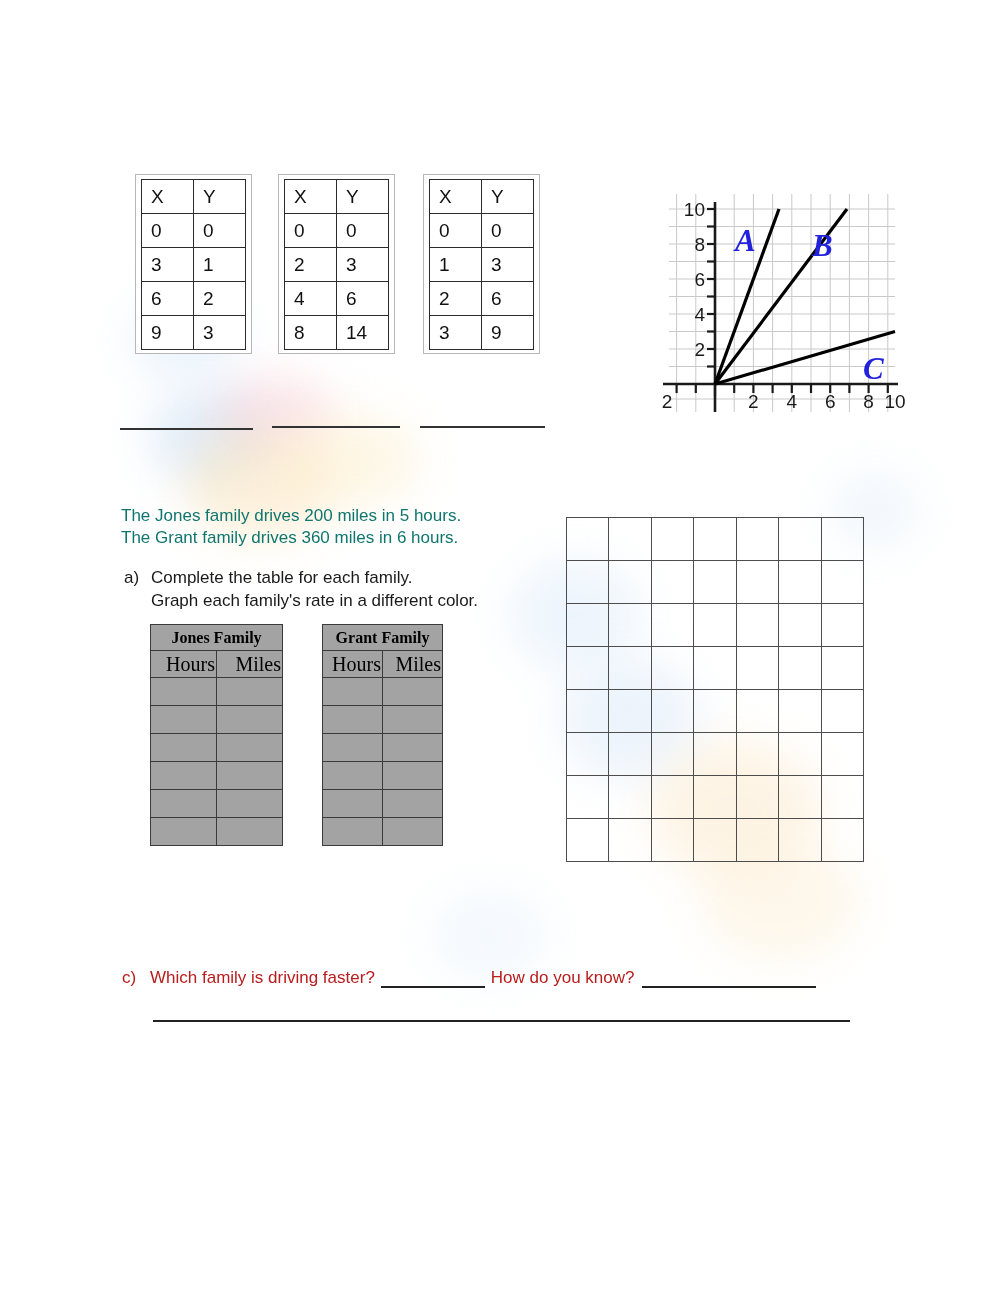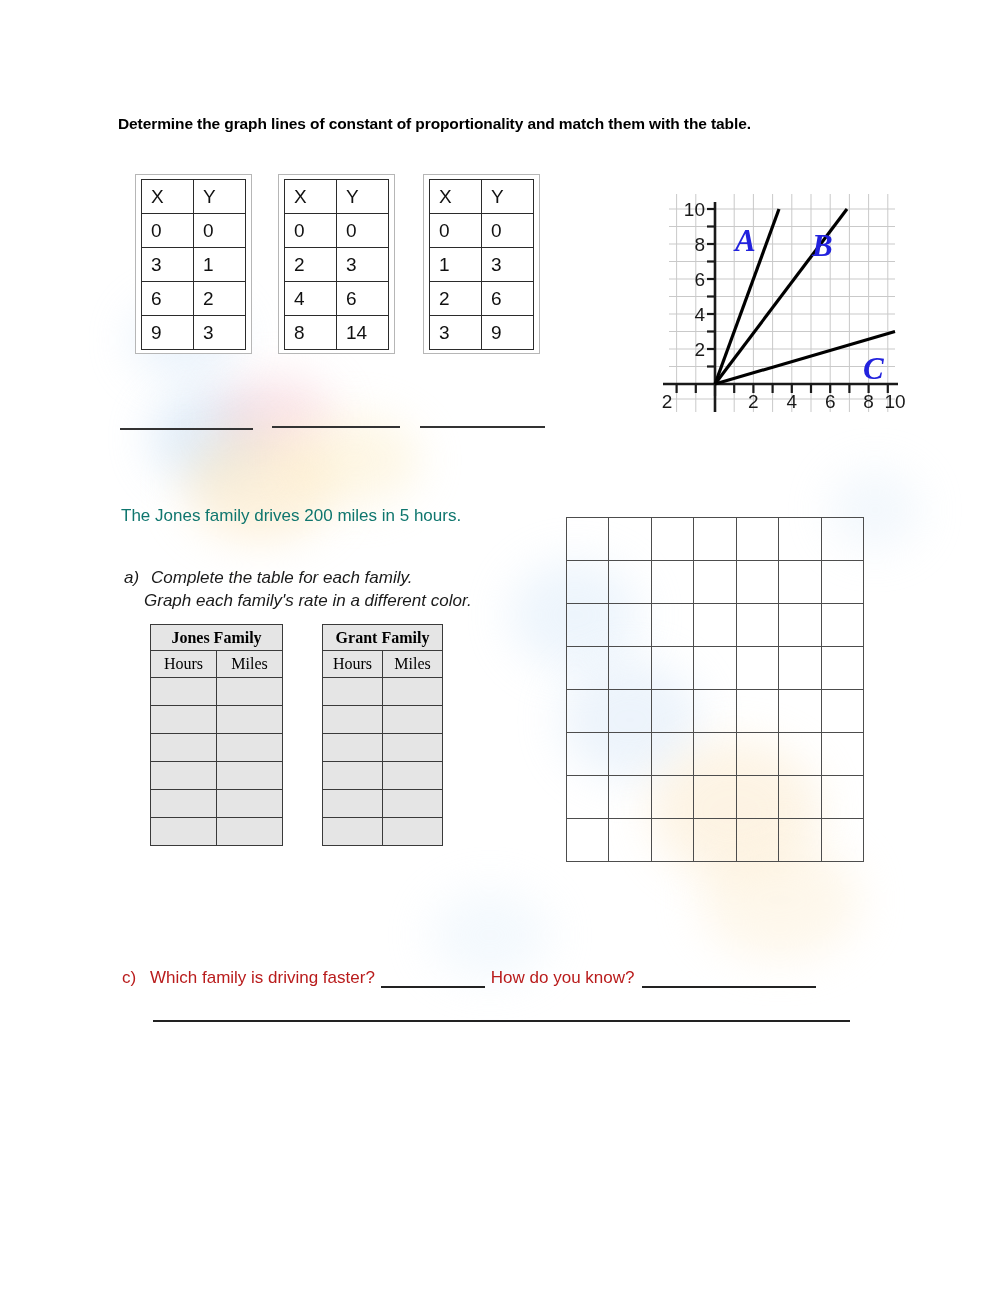--- a/index.html
+++ b/index.html
@@ -102,48 +102,47 @@
     line-height: 22px;
     color: #0f766e;
   }
   #part-a {
     position: absolute;
     left: 124px;
     top: 566px;
     font-size: 17px;
     line-height: 23px;
     color: #1a1a1a;
-    font-style: italic;
   }
   #part-a .lbl { display: inline-block; width: 27px; }
-  #part-a .ind { display: inline-block; margin-left: 20px; }
+  #part-a .ind { display: inline-block; margin-left: 27px; }
 
   
   .fam-table {
     position: absolute;
     border-collapse: collapse;
     table-layout: fixed;
     font-family: "Liberation Serif", serif;
-    background: #e5e5e5;
+    background: #a3a3a3;
     padding-left: 40px;
   }
   .fam-table td {
     border: 1px solid #3a3a3a;
     height: 28px;
     box-sizing: border-box;
   }
   .fam-title {
     font-weight: bold;
     font-size: 16px;
     text-align: center;
     height: 26px !important;
   }
   .fam-col {
-    font-size: 16px;
-    text-align: center;
+    font-size: 20px;
+    text-align: right;
     height: 27px !important;
   }
   #jones { left: 150px; top: 624px; width: 133px; }
   #grant { left: 322px; top: 624px; width: 121px; }
 
   
   #blank-grid {
     position: absolute;
     left: 566px;
     top: 517px;
@@ -204,21 +203,20 @@
   <div class="blob" style="left:510px;top:560px;width:130px;height:110px;background:#d3e6f8;opacity:.4;"></div>
   <div class="blob" style="left:560px;top:660px;width:140px;height:120px;background:#cfe2f6;opacity:.38;"></div>
   <div class="blob" style="left:650px;top:740px;width:170px;height:140px;background:#fbe6c4;opacity:.45;"></div>
   <div class="blob" style="left:700px;top:840px;width:160px;height:120px;background:#fdf0d8;opacity:.5;"></div>
   <div class="blob" style="left:430px;top:890px;width:120px;height:90px;background:#e3f0fb;opacity:.4;"></div>
   <div class="blob" style="left:830px;top:470px;width:90px;height:80px;background:#dbeaf8;opacity:.35;"></div>
 </div>
 
 <div id="page">
 
-  <div id="heading">Determine the graph lines of constant of proportionality and match them with the table.</div>
 
   <div class="xy-frame" id="xy1">
     <table class="xy-table">
       <tbody>
           <tr class="hdr">
         <td>X</td>
         <td>Y</td>
       </tr>
       <tr>
         <td>0</td>
@@ -383,20 +381,21 @@
       </g>
     </svg>
   </div>
 
   <div class="match-blank" id="blank1"></div>
   <div class="match-blank" id="blank2"></div>
   <div class="match-blank" id="blank3"></div>
 
   <div id="prob-lines">
     <div>The Jones family drives 200 miles in 5 hours.</div>
+    <div>The Grant family drives 360 miles in 6 hours.</div>
   </div>
 
   <div id="part-a">
     <div>
       <span class="lbl">a)</span><span>Complete the table for each family.</span>
     </div>
     <div>
       <span class="ind">Graph each family's rate in a different color.</span>
     </div>
   </div>

